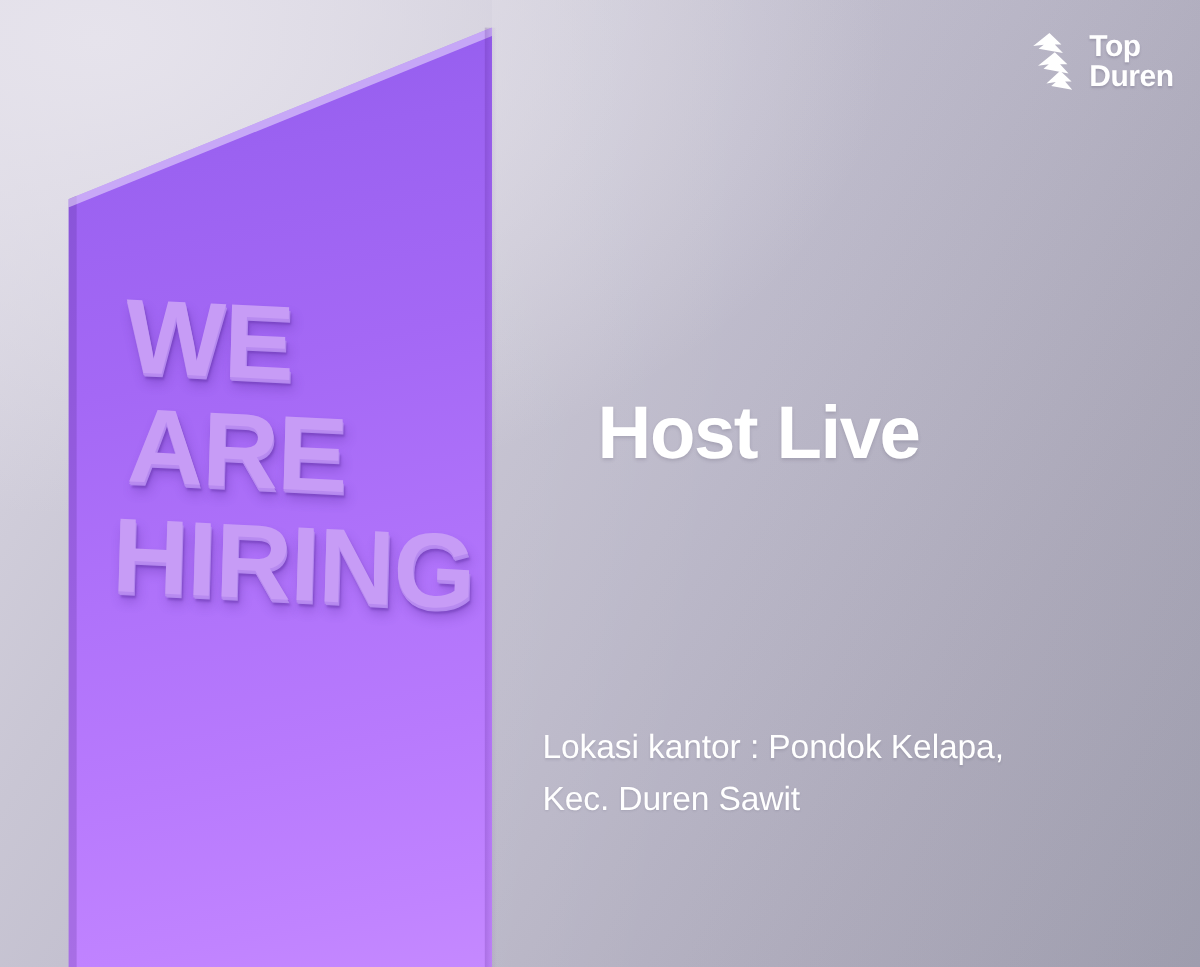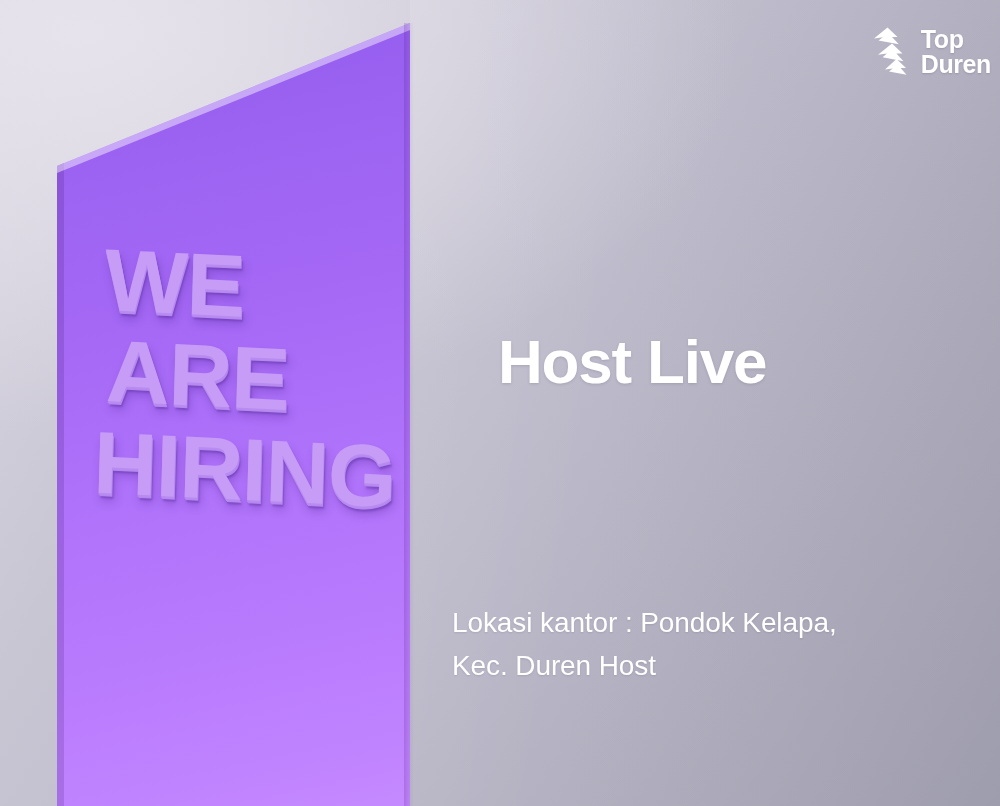--- a/index.html
+++ b/index.html
@@ -137,21 +137,21 @@
     line-height:1.52;
     color:#ffffff;
     letter-spacing:-0.1px;
     text-shadow:0 1px 2px rgba(60,55,80,.14);
   }
   .location .loc-line{ display:block; }
 
   
   .logo{
     position:absolute;
-    right:9px; top:26px;
+    right:22px; top:26px;
     display:flex; align-items:center; gap:9px;justify-content:flex-end;
   }
   .logo-mark{ width:46px; height:52px; display:block; }
   .logo-words{
     display:flex; flex-direction:column;
     font-family:"Liberation Sans", sans-serif;
     font-weight:700;
     font-size:25px;
     line-height:1.02;
     color:#ffffff;
@@ -179,21 +179,21 @@
   </div>
 
   <div class="banner-edge"></div>
 
   <div class="copy">
     <div class="title-main">Host Live</div>
   </div>
 
   <div class="location">
     <span class="loc-line">Lokasi kantor : Pondok Kelapa,</span>
-    <span class="loc-line">Kec. Duren Host</span>
+    <span class="loc-line">Kec. Duren Sawit</span>
   </div>
 
   <div class="logo">
     <svg class="logo-mark" viewBox="0 0 46 52" aria-hidden="true">
       <g fill="#ffffff">
         <path d="M21.5 1.5 L31.5 11.0 L26.0 11.0 L32.8 18.2 L12.5 14.6 L16.8 11.2 L8.0 12.4 Z"></path>
         <path d="M26.0 17.5 L36.5 27.5 L30.4 27.5 L37.5 35.2 L16.6 31.2 L21.0 27.6 L12.0 28.8 Z"></path>
         <path d="M30.5 33.0 L40.0 42.0 L34.6 42.0 L40.5 48.8 L23.0 45.6 L26.8 42.4 L19.0 43.5 Z"></path>
       </g>
     </svg>

